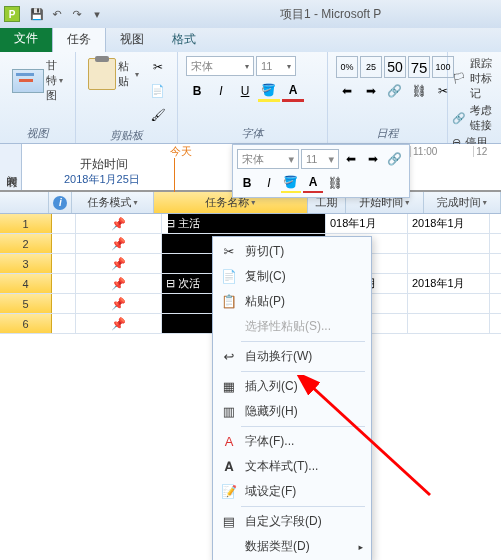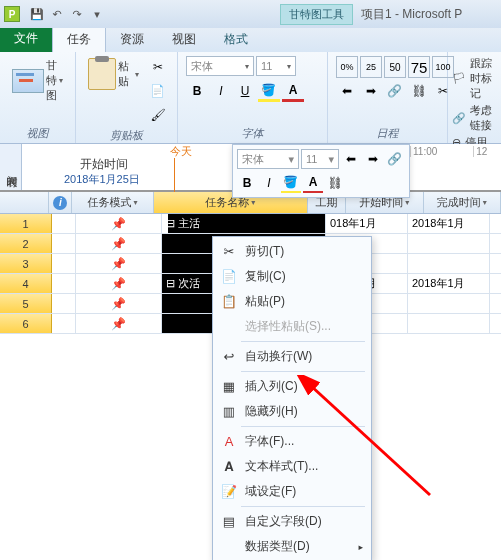--- a/index.html
+++ b/index.html
@@ -103,29 +103,27 @@
   <div class="app-icon">
       <span>P</span>
     </div>
   <div class="qat">
     <div class="qat-btn">💾</div>
     <div class="qat-btn">↶</div>
     <div class="qat-btn">↷</div>
     <div class="qat-btn">▾</div>
   </div>
   <div class="title-center">
-    <div class="gantt-tool">甘特图工具</div>
     <div class="app-title">项目1 - Microsoft P</div>
   </div>
 </div>
 
 <div class="ribbon-tabs">
   <div class="tab file">文件</div>
   <div class="tab active">任务</div>
-  <div class="tab">资源</div>
   <div class="tab">视图</div>
   <div class="tab context">格式</div>
 </div>
 
 <div class="ribbon">
   <div class="ribbon-group">
     <div class="group-content">
       <div class="big-btn">
         <div class="ico">
             <div class="gantt-ico"></div>
@@ -184,21 +182,21 @@
       </div>
     </div>
     <div class="group-label">字体</div>
   </div>
 
   <div class="ribbon-group" style="min-width:120px">
     <div class="group-content" style="flex-direction:column;gap:2px">
       <div class="small-row">
         <div class="small-btn" style="font-size:9px;border:1px solid #abc">0%</div>
         <div class="small-btn" style="font-size:9px;border:1px solid #abc">25</div>
-        <div class="small-btn" style="font-size:10px;border:1px solid #abc">50</div>
+        <div class="small-btn" style="font-size:14px;border:1px solid #abc">50</div>
         <div class="small-btn" style="font-size:15px;border:1px solid #abc">75</div>
         <div class="small-btn" style="font-size:9px;border:1px solid #abc">100</div>
       </div>
       <div class="small-row">
         <div class="small-btn">⬅</div>
         <div class="small-btn">➡</div>
         <div class="small-btn">🔗</div>
         <div class="small-btn">⛓</div>
         <div class="small-btn">✂</div>
       </div>

